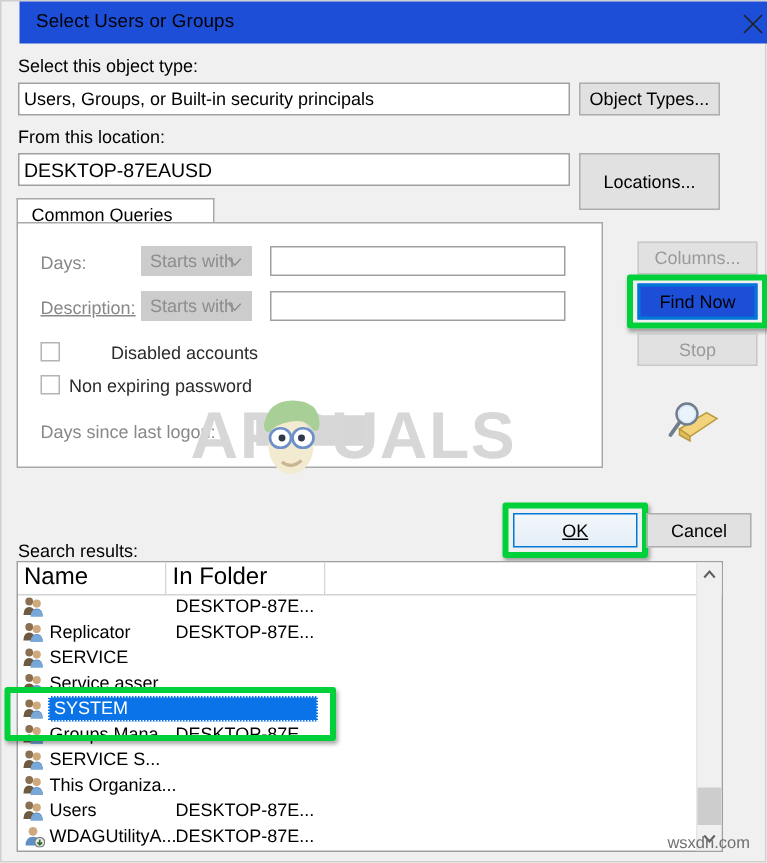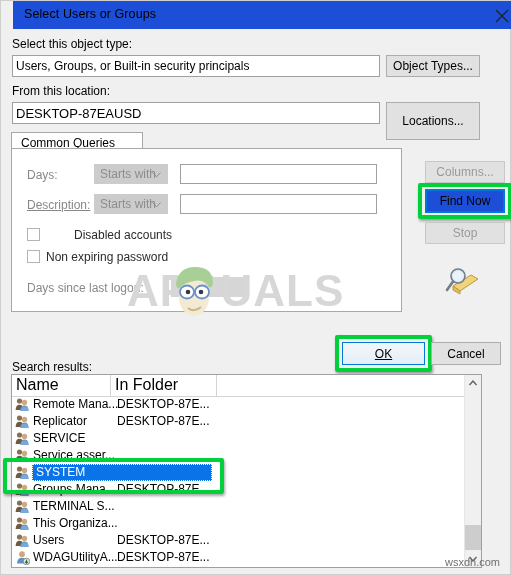--- a/index.html
+++ b/index.html
@@ -396,21 +396,20 @@
 
     <div id="rows">
         <div class="row">
           <span class="ricon"><svg width="15" height="15" viewBox="0 0 15 15">
       <circle cx="4.5" cy="4" r="2.6" fill="#8a7050"></circle>
       <path d="M0.6 13 Q0.8 7.7 4.5 7.7 Q8.2 7.7 8.4 13 Z" fill="#6e5a40"></path>
       <circle cx="9.5" cy="5.4" r="2.7" fill="#cfa97e"></circle>
       <path d="M5.4 14 Q5.6 8.6 9.5 8.6 Q13.4 8.6 13.6 14 Z" fill="#5f8fc4"></path>
       <path d="M5.4 14 Q5.6 9.4 9.5 9.4 Q13.4 9.4 13.6 14 Z" fill="#7fb0dd" opacity=".75"></path>
     </svg></span>
-          <span class="rname">Remote Mana...</span>
           <span class="rfolder">DESKTOP-87E...</span>
         </div>
         <div class="row">
           <span class="ricon"><svg width="15" height="15" viewBox="0 0 15 15">
       <circle cx="4.5" cy="4" r="2.6" fill="#8a7050"></circle>
       <path d="M0.6 13 Q0.8 7.7 4.5 7.7 Q8.2 7.7 8.4 13 Z" fill="#6e5a40"></path>
       <circle cx="9.5" cy="5.4" r="2.7" fill="#cfa97e"></circle>
       <path d="M5.4 14 Q5.6 8.6 9.5 8.6 Q13.4 8.6 13.6 14 Z" fill="#5f8fc4"></path>
       <path d="M5.4 14 Q5.6 9.4 9.5 9.4 Q13.4 9.4 13.6 14 Z" fill="#7fb0dd" opacity=".75"></path>
     </svg></span>
@@ -463,21 +462,21 @@
           <span class="rfolder">DESKTOP-87E...</span>
         </div>
         <div class="row">
           <span class="ricon"><svg width="15" height="15" viewBox="0 0 15 15">
       <circle cx="4.5" cy="4" r="2.6" fill="#8a7050"></circle>
       <path d="M0.6 13 Q0.8 7.7 4.5 7.7 Q8.2 7.7 8.4 13 Z" fill="#6e5a40"></path>
       <circle cx="9.5" cy="5.4" r="2.7" fill="#cfa97e"></circle>
       <path d="M5.4 14 Q5.6 8.6 9.5 8.6 Q13.4 8.6 13.6 14 Z" fill="#5f8fc4"></path>
       <path d="M5.4 14 Q5.6 9.4 9.5 9.4 Q13.4 9.4 13.6 14 Z" fill="#7fb0dd" opacity=".75"></path>
     </svg></span>
-          <span class="rname">TERMINAL S...</span>
+          <span class="rname">SERVICE S...</span>
           <span class="rfolder"></span>
         </div>
         <div class="row">
           <span class="ricon"><svg width="15" height="15" viewBox="0 0 15 15">
       <circle cx="4.5" cy="4" r="2.6" fill="#8a7050"></circle>
       <path d="M0.6 13 Q0.8 7.7 4.5 7.7 Q8.2 7.7 8.4 13 Z" fill="#6e5a40"></path>
       <circle cx="9.5" cy="5.4" r="2.7" fill="#cfa97e"></circle>
       <path d="M5.4 14 Q5.6 8.6 9.5 8.6 Q13.4 8.6 13.6 14 Z" fill="#5f8fc4"></path>
       <path d="M5.4 14 Q5.6 9.4 9.5 9.4 Q13.4 9.4 13.6 14 Z" fill="#7fb0dd" opacity=".75"></path>
     </svg></span>

